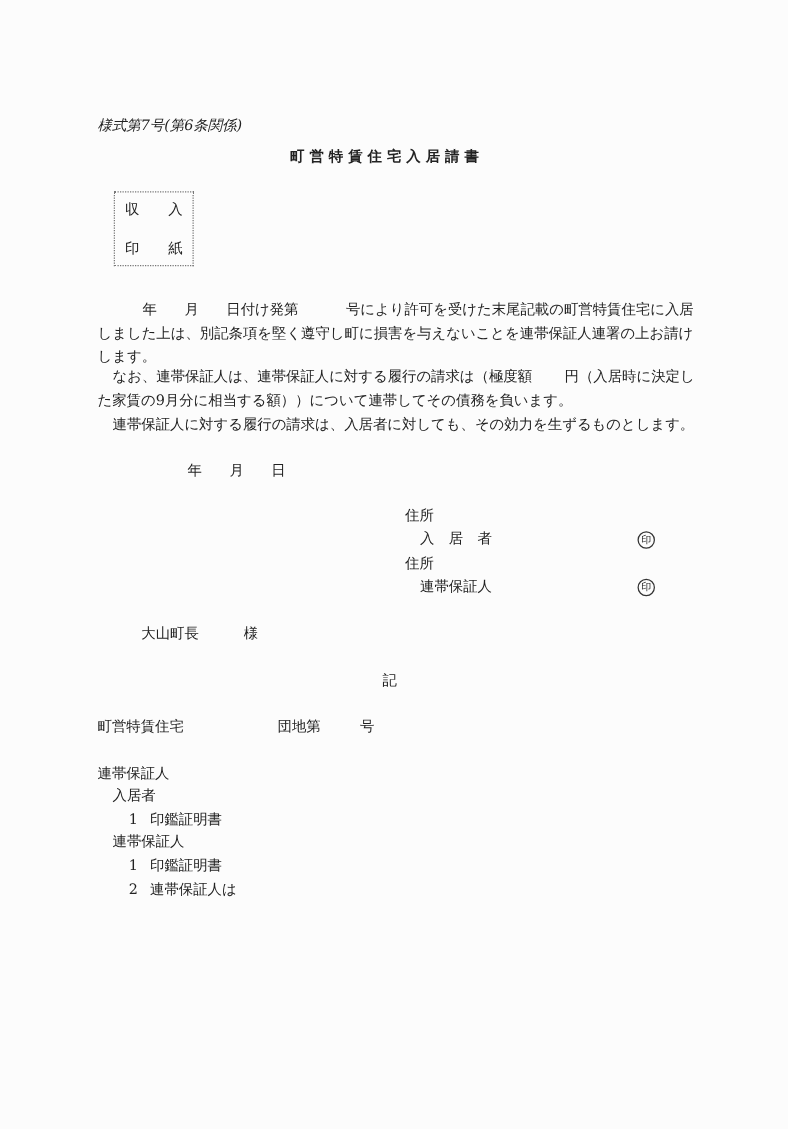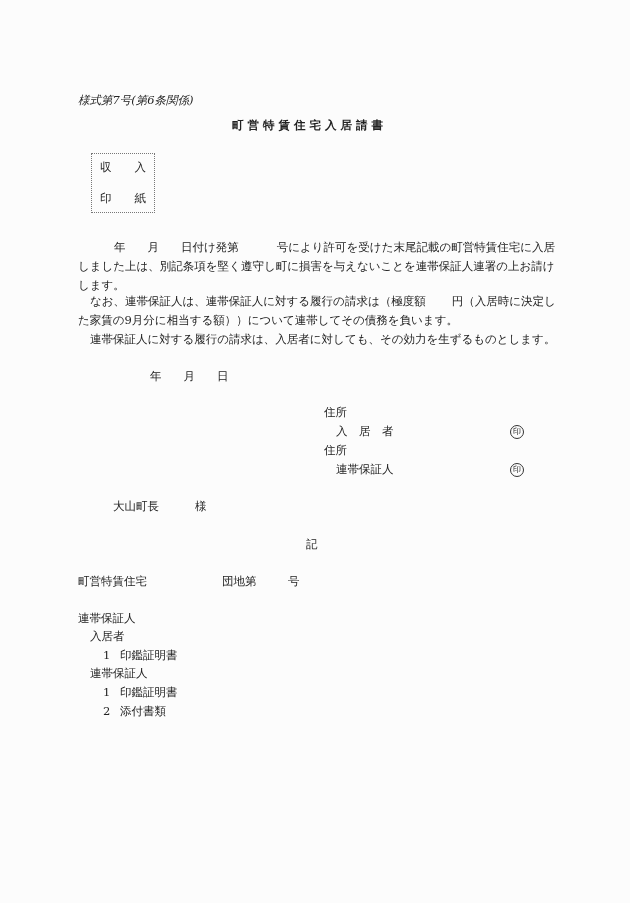--- a/index.html
+++ b/index.html
@@ -76,13 +76,13 @@
 <div class="abs" style="left:288px; top:576px;">号</div>
 
 <div class="abs" style="left:78px; top:613px;">連帯保証人</div>
 <div class="abs" style="left:90px; top:631px;">入居者</div>
 <div class="abs" style="left:103px; top:650px;">1</div>
 <div class="abs" style="left:120px; top:650px;">印鑑証明書</div>
 <div class="abs" style="left:90px; top:668px;">連帯保証人</div>
 <div class="abs" style="left:103px; top:687px;">1</div>
 <div class="abs" style="left:120px; top:687px;">印鑑証明書</div>
 <div class="abs" style="left:103px; top:706px;">2</div>
-<div class="abs" style="left:120px; top:706px;">添付書類</div>
+<div class="abs" style="left:120px; top:706px;">連帯保証人は</div>
 
 </body></html>

